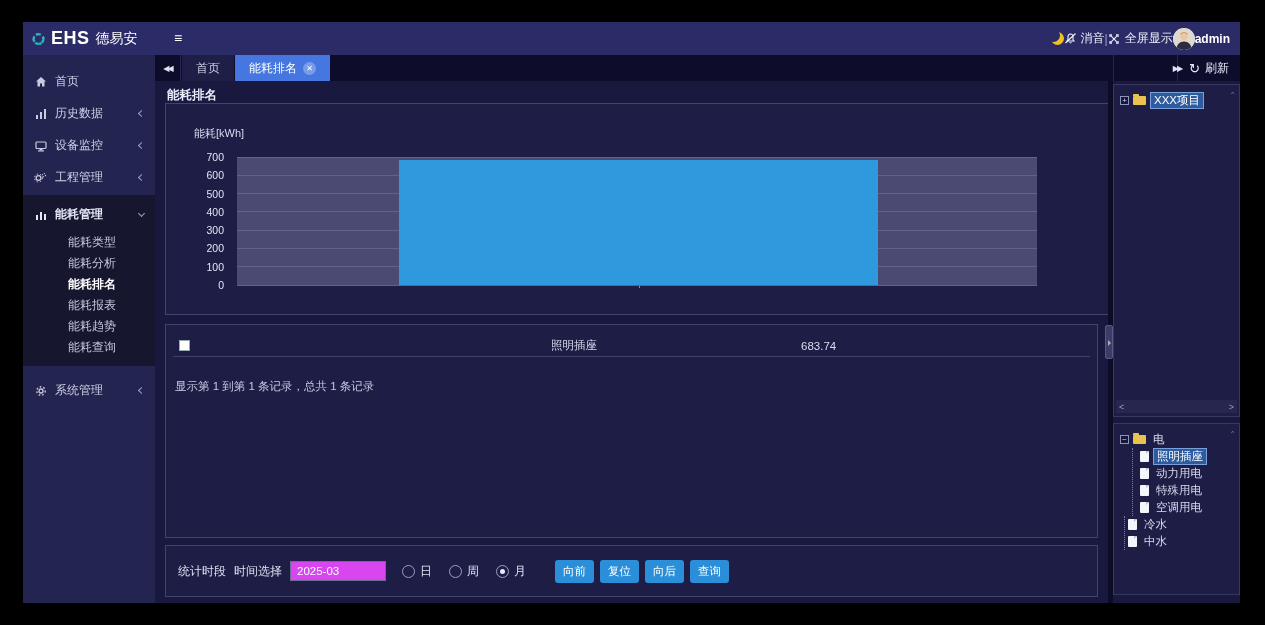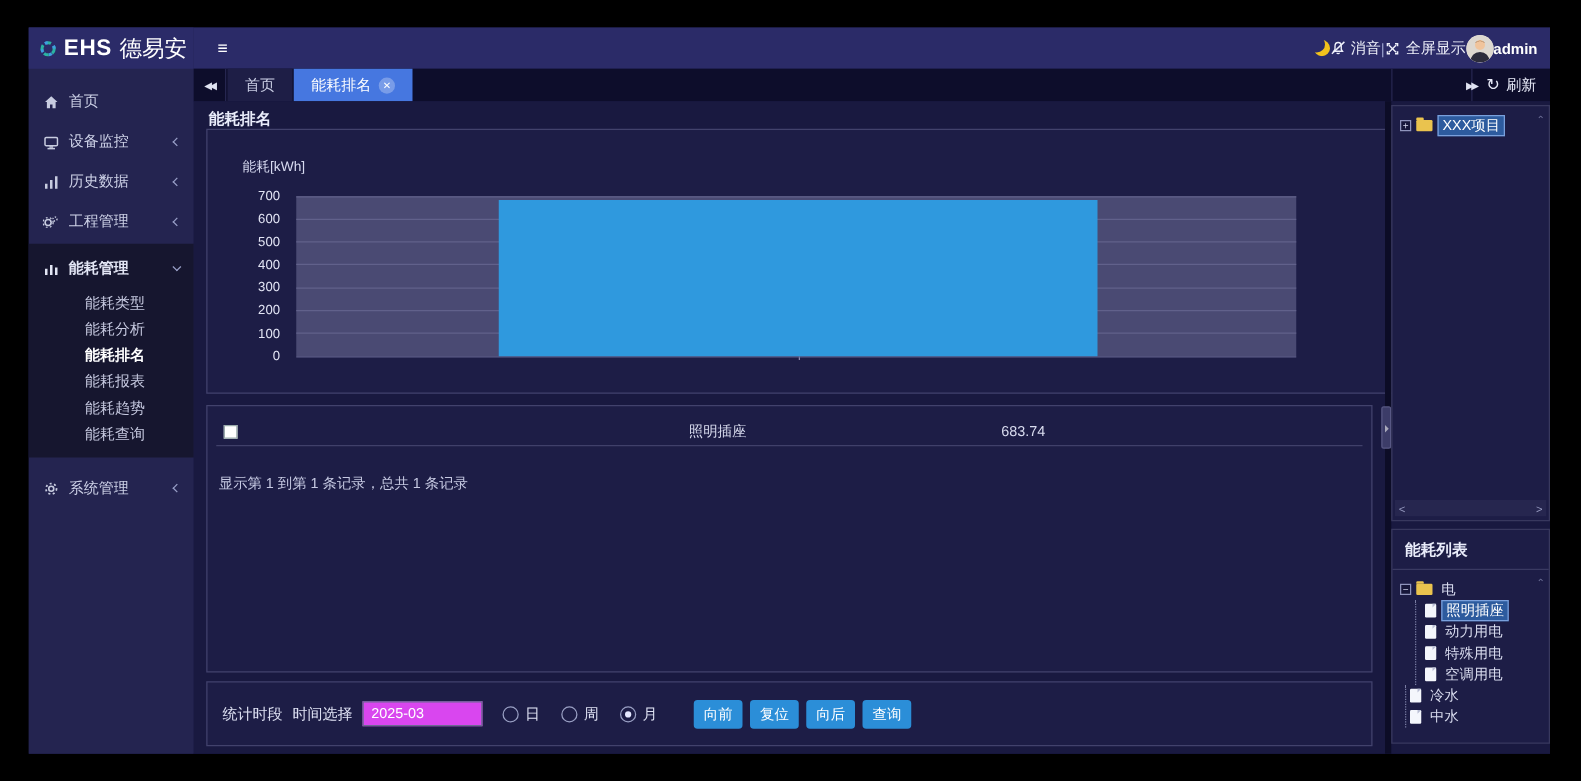--- a/index.html
+++ b/index.html
@@ -5,21 +5,21 @@
   * { margin:0; padding:0; box-sizing:border-box; }
   html,body { width:1265px; height:625px; background:#000; overflow:hidden;
               font-family:"Liberation Sans","DejaVu Sans",sans-serif; }
   .app { position:absolute; left:23px; top:22px; width:1217px; height:581px;
          background:#191940; color:#dfe2f2; font-size:12px; }
 
   
   .sidebar { position:absolute; left:0; top:0; width:132px; height:100%; background:#242450; }
   .logo { height:33px; background:#2b2b68; display:flex; align-items:center; padding-left:9px; gap:6px; }
   .logo-en { font-weight:bold; font-size:18px; color:#fff; letter-spacing:.5px; }
-  .logo-cn { font-size:18px; color:#fff; }
+  .logo-cn { font-size:14px; color:#fff; }
   .menu { padding-top:9px; }
   .m-item { height:29px; margin:3px 0; display:flex; align-items:center; padding:0 11px; gap:8px;
             color:#ccd0e6; cursor:pointer; }
   .m-item .lbl { font-size:12px; }
   .micon { width:13px; height:13px; flex:0 0 13px; display:flex; align-items:center; justify-content:center; }
   .micon svg { display:block; }
   .chev { width:5px; height:5px; border-left:1px solid #9aa0c8; border-bottom:1px solid #9aa0c8;
           margin-left:auto; transform:rotate(45deg); }
   .chev.down { transform:rotate(-45deg); margin-top:-3px; }
   .menu-group { background:#16162f; padding:2px 0 8px; }
@@ -152,37 +152,37 @@
         <span class="micon">
           <svg width="12" height="12" viewBox="0 0 12 12">
               <path d="M6 1 L11 5.5 H9.5 V10.5 H7 V7.5 H5 V10.5 H2.5 V5.5 H1 Z" fill="#c8cce0"></path>
             </svg>
         </span>
         <span class="lbl">首页</span>
       </div>
       <div class="m-item">
         <span class="micon">
           <svg width="12" height="12" viewBox="0 0 12 12">
+              <rect x="1" y="7" width="2" height="4" fill="#c8cce0"></rect>
+              <rect x="5" y="4" width="2" height="7" fill="#c8cce0"></rect>
+              <rect x="9" y="1" width="2" height="10" fill="#c8cce0"></rect>
+            </svg>
+        </span>
+        <span class="lbl">历史数据</span>
+        <span class="chev"></span>
+      </div>
+      <div class="m-item">
+        <span class="micon">
+          <svg width="12" height="12" viewBox="0 0 12 12">
               <rect x="1" y="2" width="10" height="6.5" rx="1" fill="none" stroke="#c8cce0" stroke-width="1.2"></rect>
               <rect x="4.5" y="9" width="3" height="1.2" fill="#c8cce0"></rect>
               <rect x="3" y="10.3" width="6" height="1.2" fill="#c8cce0"></rect>
             </svg>
         </span>
         <span class="lbl">设备监控</span>
-        <span class="chev"></span>
-      </div>
-      <div class="m-item">
-        <span class="micon">
-          <svg width="12" height="12" viewBox="0 0 12 12">
-              <rect x="1" y="7" width="2" height="4" fill="#c8cce0"></rect>
-              <rect x="5" y="4" width="2" height="7" fill="#c8cce0"></rect>
-              <rect x="9" y="1" width="2" height="10" fill="#c8cce0"></rect>
-            </svg>
-        </span>
-        <span class="lbl">历史数据</span>
         <span class="chev"></span>
       </div>
       <div class="m-item">
         <span class="micon">
           <svg width="13" height="12" viewBox="0 0 13 12">
               <circle cx="4.5" cy="6" r="2.4" fill="none" stroke="#c8cce0" stroke-width="1.3"></circle>
               <circle cx="4.5" cy="6" r="4" fill="none" stroke="#c8cce0" stroke-width="1" stroke-dasharray="1.4 1.9"></circle>
               <circle cx="10" cy="3.2" r="1.6" fill="none" stroke="#c8cce0" stroke-width="1.1" stroke-dasharray="1 1.2"></circle>
             </svg>
         </span>
@@ -356,21 +356,20 @@
             <span class="tlabel selected">XXX项目</span>
           </div>
         </div>
         <div class="hscroll">
           <span>&lt;</span>
           <span>&gt;</span>
         </div>
       </div>
 
       <div class="rpanel rp-energy">
-        <div class="rp-title">能耗列表</div>
         <div class="rp-body">
           <span class="scroll-up">⌃</span>
           <div class="tree-row">
             <span class="expander">−</span>
             <span class="folder"></span>
             <span class="tlabel">电</span>
           </div>
           <div class="tree-kids">
             <div class="tree-row">
               <span class="file"></span>

